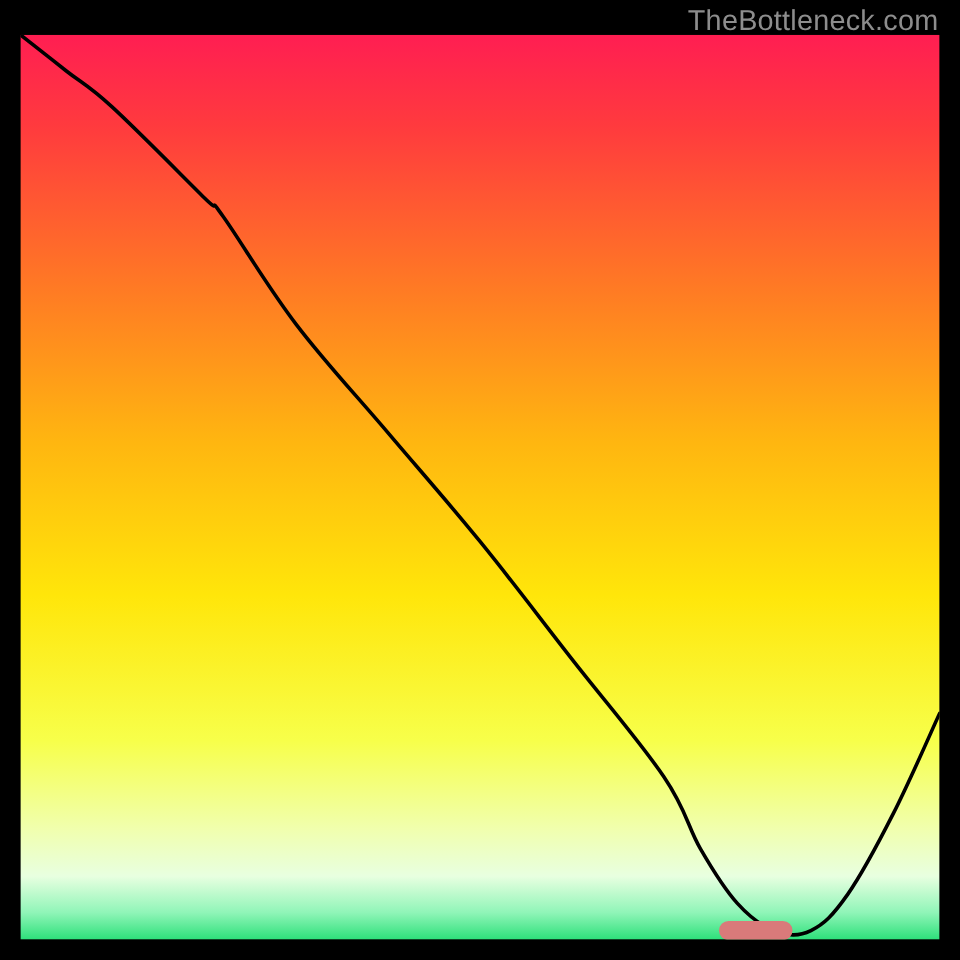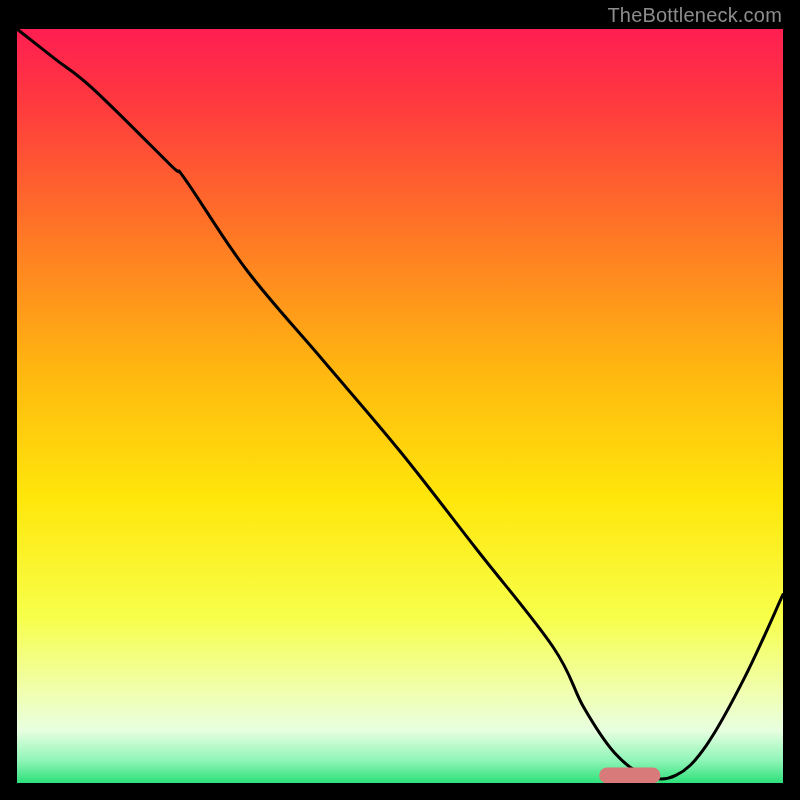--- a/index.html
+++ b/index.html
@@ -23,21 +23,21 @@
     left: 0;
     top: 0;
     width: 766px;
     height: 754px;
   }
   .watermark {
     position: absolute;
     top: 4px;
     right: 18px;
     font-family: Arial, Helvetica, sans-serif;
-    font-size: 20px;
+    font-size: 24px;
     color: #8d8d8d;
     letter-spacing: 0.2px;
     user-select: none;
   }
   svg { display: block; }
 </style>
 </head>
 <body>
 
 <div class="watermark">TheBottleneck.com</div>

